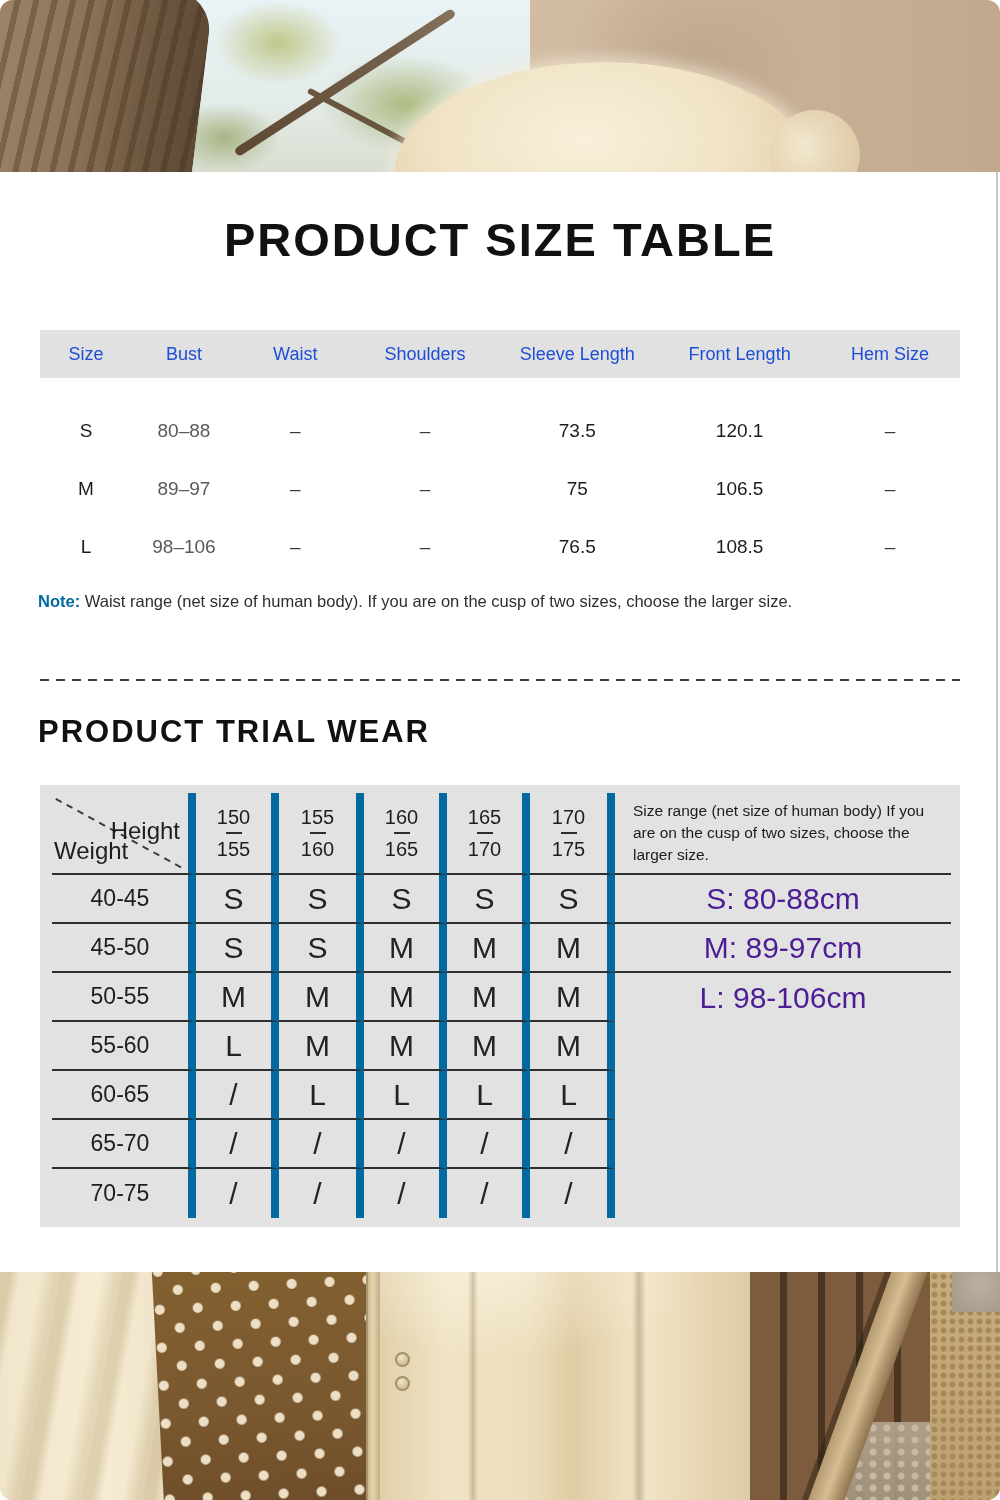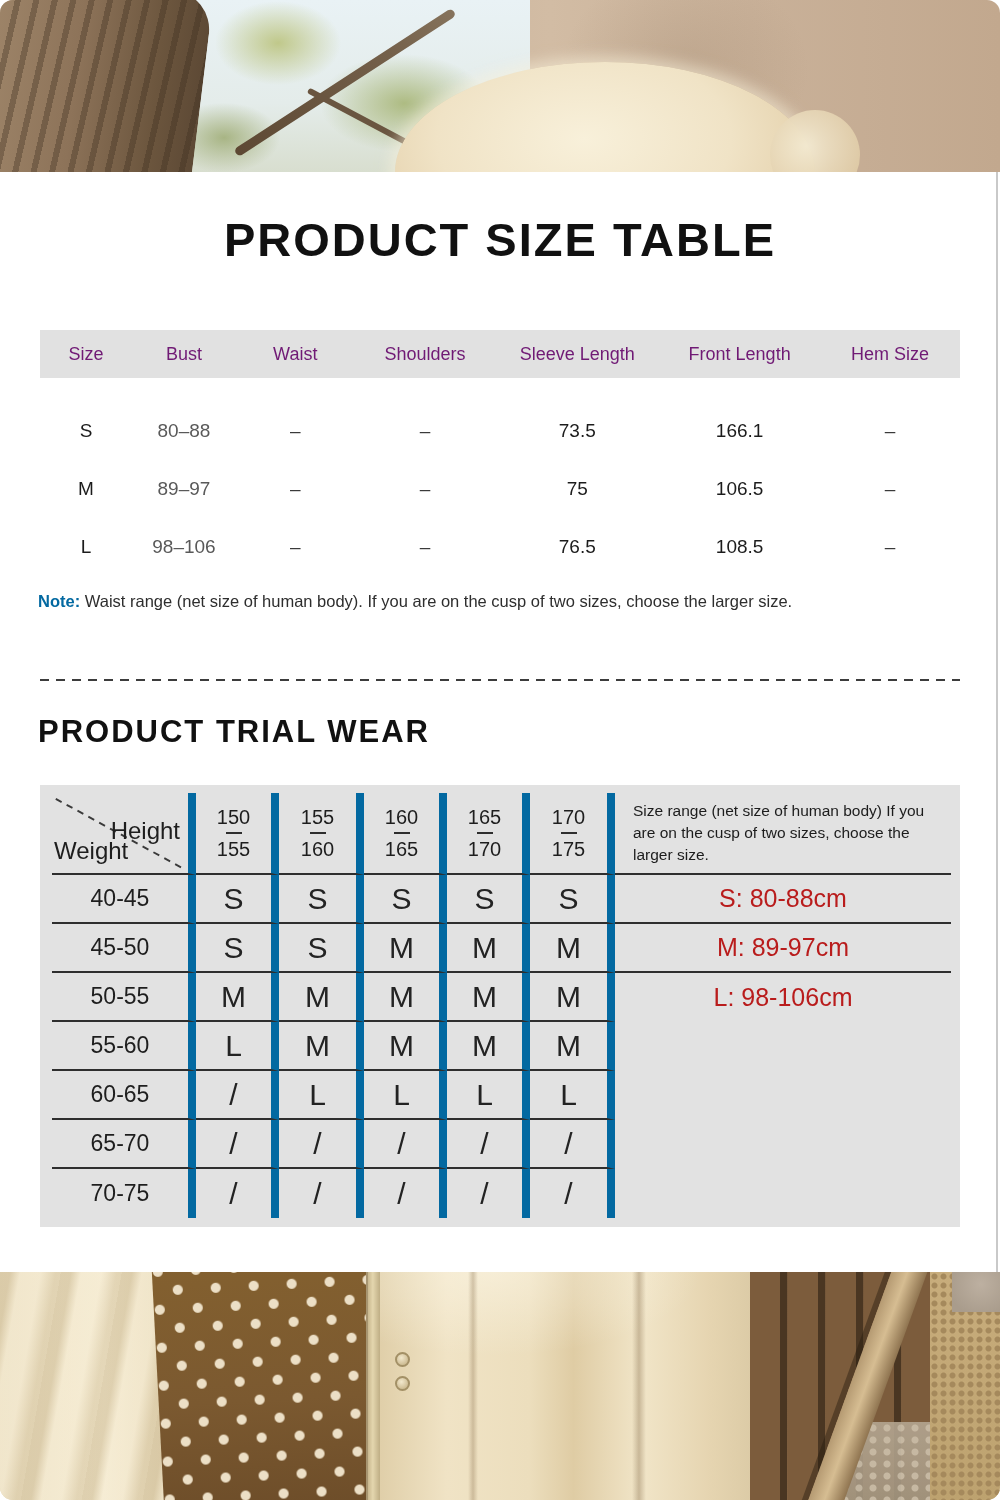--- a/index.html
+++ b/index.html
@@ -42,21 +42,21 @@
   
   .main-title { position:absolute; left:0; top:212px; width:1000px; text-align:center;
     font-size:47px; font-weight:700; letter-spacing:2px; color:#111; }
   .section2-title { position:absolute; left:38px; top:714px;
     font-size:31px; font-weight:700; letter-spacing:2px; color:#111; }
 
   
   .size-table { position:absolute; left:40px; top:330px; width:920px; }
   .st-grid { display:grid; grid-template-columns:10% 11.3% 12.9% 15.3% 17.8% 17.5% 15.2%; }
   .st-header { background:#e1e1e1; height:48px; align-items:center; }
-  .st-header > div { font-size:18px; color:#701a75; text-align:center; align-self:center; }
+  .st-header > div { font-size:18px; color:#1d4ed8; text-align:center; align-self:center; }
   .st-body { padding-top:24px; }
   .st-row { height:58px; align-items:center; }
   .st-row > div { font-size:19px; text-align:center; align-self:center; color:#1c1c1c; }
   .st-row .bust-val { color:#595959; }
   .st-row .dash-val { color:#3a3a3a; }
 
   
   .notes { position:absolute; left:38px; top:586px; width:900px; font-size:16.5px; line-height:30px; }
   .notes .note-line1 { color:#2e2e2e; }
   .notes .note-label { font-weight:700; color:#0369a1; }
@@ -77,21 +77,21 @@
   .tw-corner { font-size:24px; color:#1e1e1e; }
   .tw-corner svg { position:absolute; left:0; top:0; width:100%; height:100%; }
   .tw-corner .height-label { position:absolute; right:8px; top:24px; }
   .tw-corner .weight-label { position:absolute; left:2px; bottom:8px; }
   .tw-colhead { flex-direction:column; font-size:20px; color:#1e1e1e; line-height:26px; }
   .tw-colhead .range-dash { width:16px; border-top:2.5px solid #2e2e2e; margin:2px 0; }
   .tw-infohead { font-size:15.5px; line-height:22px; color:#1c1c1c;
     justify-content:flex-start; text-align:left; padding:0 10px 0 18px; }
   .tw-weight { font-size:23px; color:#1e1e1e; }
   .tw-size { font-size:30px; color:#232323; }
-  .tw-infoval { font-size:25px; color:#b91c1c; }
+  .tw-infoval { font-size:30px; color:#4c1d95; }
 
   .edge-line { position:absolute; right:2px; top:172px; width:2px; height:1100px; background:#c9c9c9; }
 
   
   .photo-bottom { position:absolute; left:0; top:1272px; width:1000px; height:228px; overflow:hidden;
     background:#e7d8ba; }
   .pb-lining { position:absolute; left:0; top:0; width:175px; height:228px;
     background:
       repeating-linear-gradient(100deg, rgba(190,170,130,.35) 0 10px, rgba(255,248,230,.35) 20px 40px, rgba(190,170,130,.25) 55px 60px),
       linear-gradient(90deg,#e9dcbd,#f1e6ca 60%,#e5d6b4); }
@@ -165,21 +165,21 @@
       <div>Front Length</div>
       <div>Hem Size</div>
     </div>
     <div class="st-body">
       <div class="st-grid st-row">
         <div>S</div>
         <div class="bust-val">80–88</div>
         <div class="dash-val">–</div>
         <div class="dash-val">–</div>
         <div>73.5</div>
-        <div>166.1</div>
+        <div>120.1</div>
         <div class="dash-val">–</div>
       </div>
       <div class="st-grid st-row">
         <div>M</div>
         <div class="bust-val">89–97</div>
         <div class="dash-val">–</div>
         <div class="dash-val">–</div>
         <div>75</div>
         <div>106.5</div>
         <div class="dash-val">–</div>

